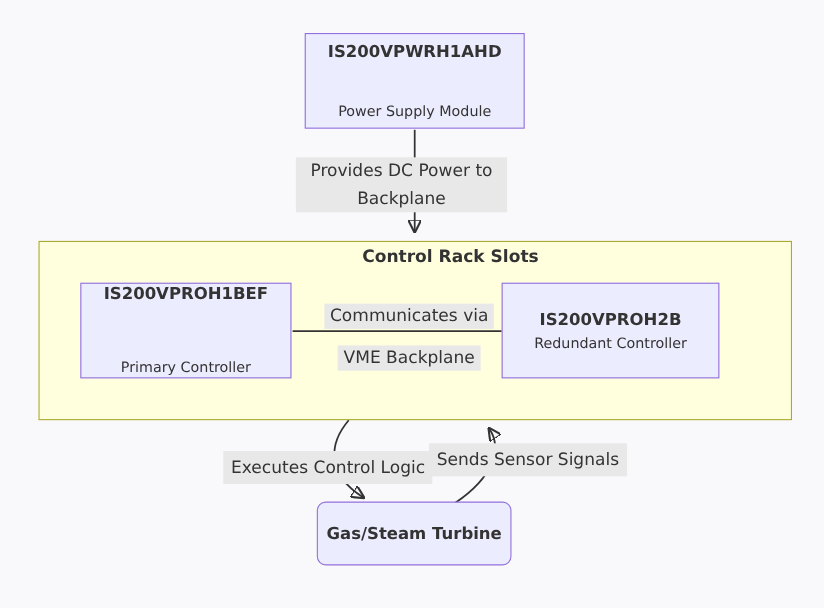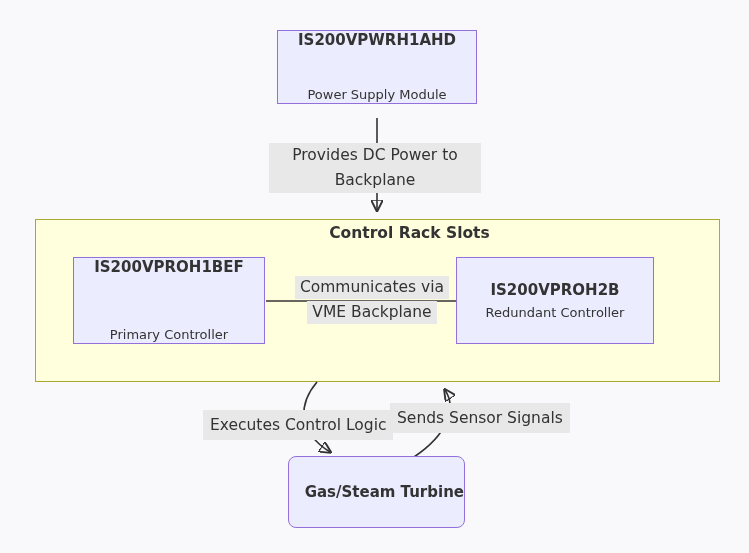--- a/index.html
+++ b/index.html
@@ -66,54 +66,53 @@
     font-weight: bold;
     font-size: 15px;
     line-height: 24px;
     color: #333333;
   }
   .node .role {
     font-size: 13px;
     line-height: 22px;
     color: #333333;
   }
-  #node-power     { left: 277px; top: 30px;  width: 200px; height: 74px; gap: 32px; }
+  #node-power     { left: 277px; top: 30px;  width: 200px; height: 87px; gap: 32px; }
   #node-primary   { left: 73px;  top: 257px; width: 192px; height: 87px; gap: 45px; }
   #node-redundant { left: 456px; top: 257px; width: 198px; height: 87px; }
   #node-turbine   {
-    left: 288px; top: 456px; width: 177px; height: 72px;
+    left: 288px; top: 456px; width: 177px; height: 58px;
     border-radius: 8px;
-    align-items: flex-end;
   }
   #node-turbine .part { font-size: 15px; }
   
   .edge-label {
     position: absolute;
     background: #E8E8E8;
     color: #333333;
     font-size: 15.5px;
     text-align: center;
     z-index: 5;
     white-space: nowrap;
   }
   #label-power-to-rack {
     left: 269px; top: 143px;
-    width: 212px; height: 50px;
+    width: 192px; height: 50px;
     line-height: 25px;
     white-space: normal;
     text-align: center;
   }
   #label-comm {
     left: 372px; top: 276px;
     transform: translateX(-50%);
     background: transparent;
     display: flex;
     flex-direction: column;
     align-items: center;
-    gap: 2px;
+    gap: 15px;
   }
   #label-comm span {
     background: #E8E8E8;
     padding: 0 5px;
     line-height: 23px;
     display: block;
   }
   #label-exec {
     left: 203px; top: 410px;
     padding: 2px 7px;

